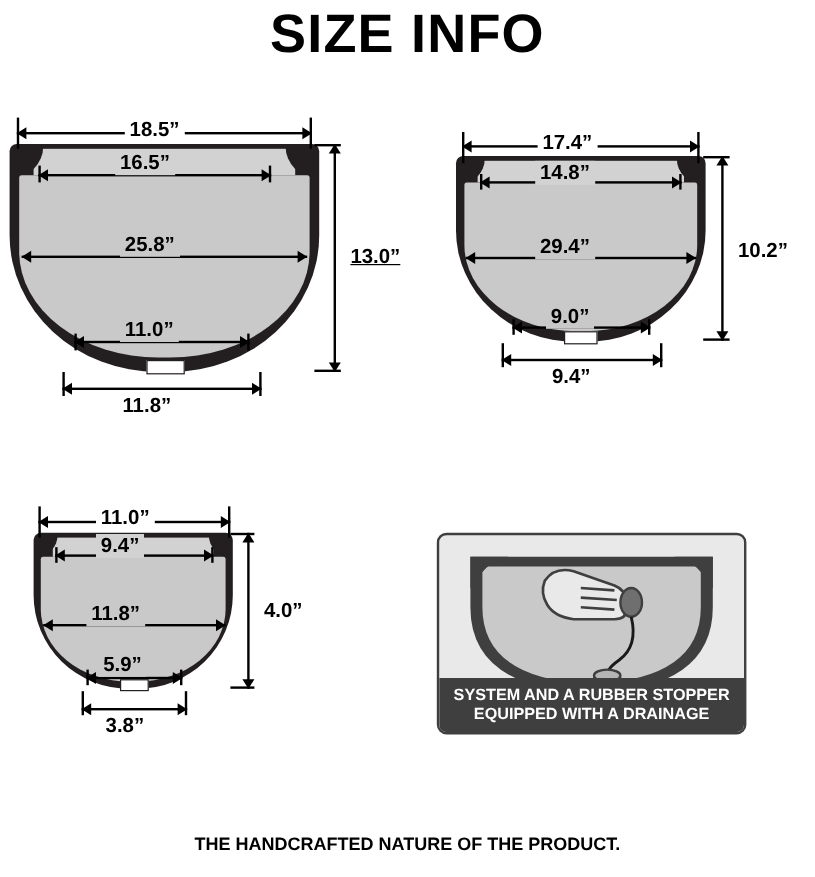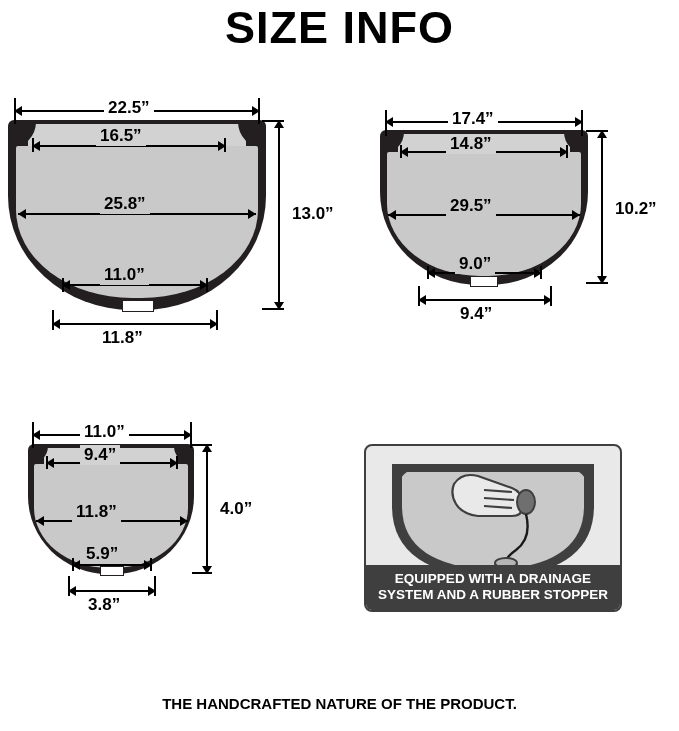--- a/index.html
+++ b/index.html
@@ -156,21 +156,21 @@
     <div class="shoulder-r" style="right:2px; top:2px; width:26px; height:26px;"></div>
     <div class="body-inner" style="left:8px; top:26px; width:242px; height:152px;"></div>
     <div class="base-notch" style="left:114px; bottom:-2px; width:32px; height:12px;"></div>
   </div>
 
   <div class="tick" style="left:14px; top:10px; height:26px;"></div>
   <div class="tick" style="left:258px; top:10px; height:26px;"></div>
   <div class="mline" style="left:14px; top:22px; width:246px;"></div>
   <div class="arrow left" style="left:14px; top:18px;"></div>
   <div class="arrow right" style="left:252px; top:18px;"></div>
-  <div class="dim-label white" style="left:104px; top:10px;">22.5”</div>
+  <div class="dim-label white" style="left:104px; top:10px;">18.5”</div>
 
   <div class="mline" style="left:32px; top:57px; width:194px;"></div>
   <div class="tick" style="left:32px; top:50px; height:14px;"></div>
   <div class="tick" style="left:224px; top:50px; height:14px;"></div>
   <div class="arrow left" style="left:32px; top:53px;"></div>
   <div class="arrow right" style="left:218px; top:53px;"></div>
   <div class="dim-label on-rim" style="left:96px; top:38px;">16.5”</div>
 
   <div class="mline" style="left:18px; top:125px; width:238px;"></div>
   <div class="arrow left" style="left:18px; top:121px;"></div>
@@ -189,21 +189,21 @@
   <div class="tick" style="left:216px; top:222px; height:20px;"></div>
   <div class="arrow left" style="left:52px; top:231px;"></div>
   <div class="arrow right" style="left:210px; top:231px;"></div>
   <div class="dim-label white" style="left:98px; top:240px;">11.8”</div>
 
   <div class="mline v" style="left:278px; top:32px; height:190px; width:2px;"></div>
   <div class="tick h" style="left:262px; top:32px; width:22px; height:2px;"></div>
   <div class="tick h" style="left:262px; top:220px; width:22px; height:2px;"></div>
   <div class="arrow up" style="left:274px; top:32px;"></div>
   <div class="arrow down" style="left:274px; top:214px;"></div>
-  <div class="dim-label white" style="left:288px; top:116px;">13.0”</div>
+  <div class="dim-label white" style="left:288px; top:116px;text-decoration:underline;">13.0”</div>
 </div>
 
 <div class="pot-group" style="left:370px; top:92px; width:300px; height:250px;">
 
   <div class="pot" style="left:10px; top:38px; width:208px; height:155px;">
     <div class="shell"></div>
     <div class="rim" style="left:18px; top:4px; width:172px; height:18px;"></div>
     <div class="shoulder-l" style="left:2px; top:2px; width:22px; height:22px;"></div>
     <div class="shoulder-r" style="right:2px; top:2px; width:22px; height:22px;"></div>
     <div class="body-inner" style="left:7px; top:22px; width:194px; height:124px;"></div>
@@ -220,21 +220,21 @@
   <div class="mline" style="left:30px; top:59px; width:168px;"></div>
   <div class="tick" style="left:30px; top:53px; height:13px;"></div>
   <div class="tick" style="left:196px; top:53px; height:13px;"></div>
   <div class="arrow left" style="left:30px; top:55px;"></div>
   <div class="arrow right" style="left:190px; top:55px;"></div>
   <div class="dim-label on-rim" style="left:76px; top:42px;">14.8”</div>
 
   <div class="mline" style="left:18px; top:122px; width:192px;"></div>
   <div class="arrow left" style="left:18px; top:118px;"></div>
   <div class="arrow right" style="left:202px; top:118px;"></div>
-  <div class="dim-label on-pot" style="left:76px; top:104px;">29.5”</div>
+  <div class="dim-label on-pot" style="left:76px; top:104px;">29.4”</div>
 
   <div class="mline" style="left:57px; top:180px; width:115px;"></div>
   <div class="tick" style="left:57px; top:174px; height:13px;"></div>
   <div class="tick" style="left:170px; top:174px; height:13px;"></div>
   <div class="arrow left" style="left:57px; top:176px;"></div>
   <div class="arrow right" style="left:164px; top:176px;"></div>
   <div class="dim-label on-pot" style="left:85px; top:162px;">9.0”</div>
 
   <div class="mline" style="left:48px; top:207px; width:134px;"></div>
   <div class="tick" style="left:48px; top:194px; height:20px;"></div>
@@ -320,20 +320,20 @@
     </g>
 
     <ellipse cx="160" cy="56" rx="9" ry="12" fill="#6f6f6f" stroke="#3f3f3f" stroke-width="2"></ellipse>
 
     <path d="M160 68 Q166 92 150 104 Q136 114 143 118" fill="none" stroke="#1a1a1a" stroke-width="2.4"></path>
 
     <ellipse cx="140" cy="120" rx="11" ry="5" fill="#8a8a8a" stroke="#3f3f3f" stroke-width="2"></ellipse>
     <ellipse cx="140" cy="117" rx="11" ry="5" fill="#b5b5b5" stroke="#3f3f3f" stroke-width="2"></ellipse>
   </svg>
   <div class="drain-caption">
+    <div>SYSTEM AND A RUBBER STOPPER</div>
     <div>EQUIPPED WITH A DRAINAGE</div>
-    <div>SYSTEM AND A RUBBER STOPPER</div>
   </div>
 </div>
 
 <div class="note" style="top:694px;">
   <div>THE HANDCRAFTED NATURE OF THE PRODUCT.</div>
 </div>
 
 </body></html>

